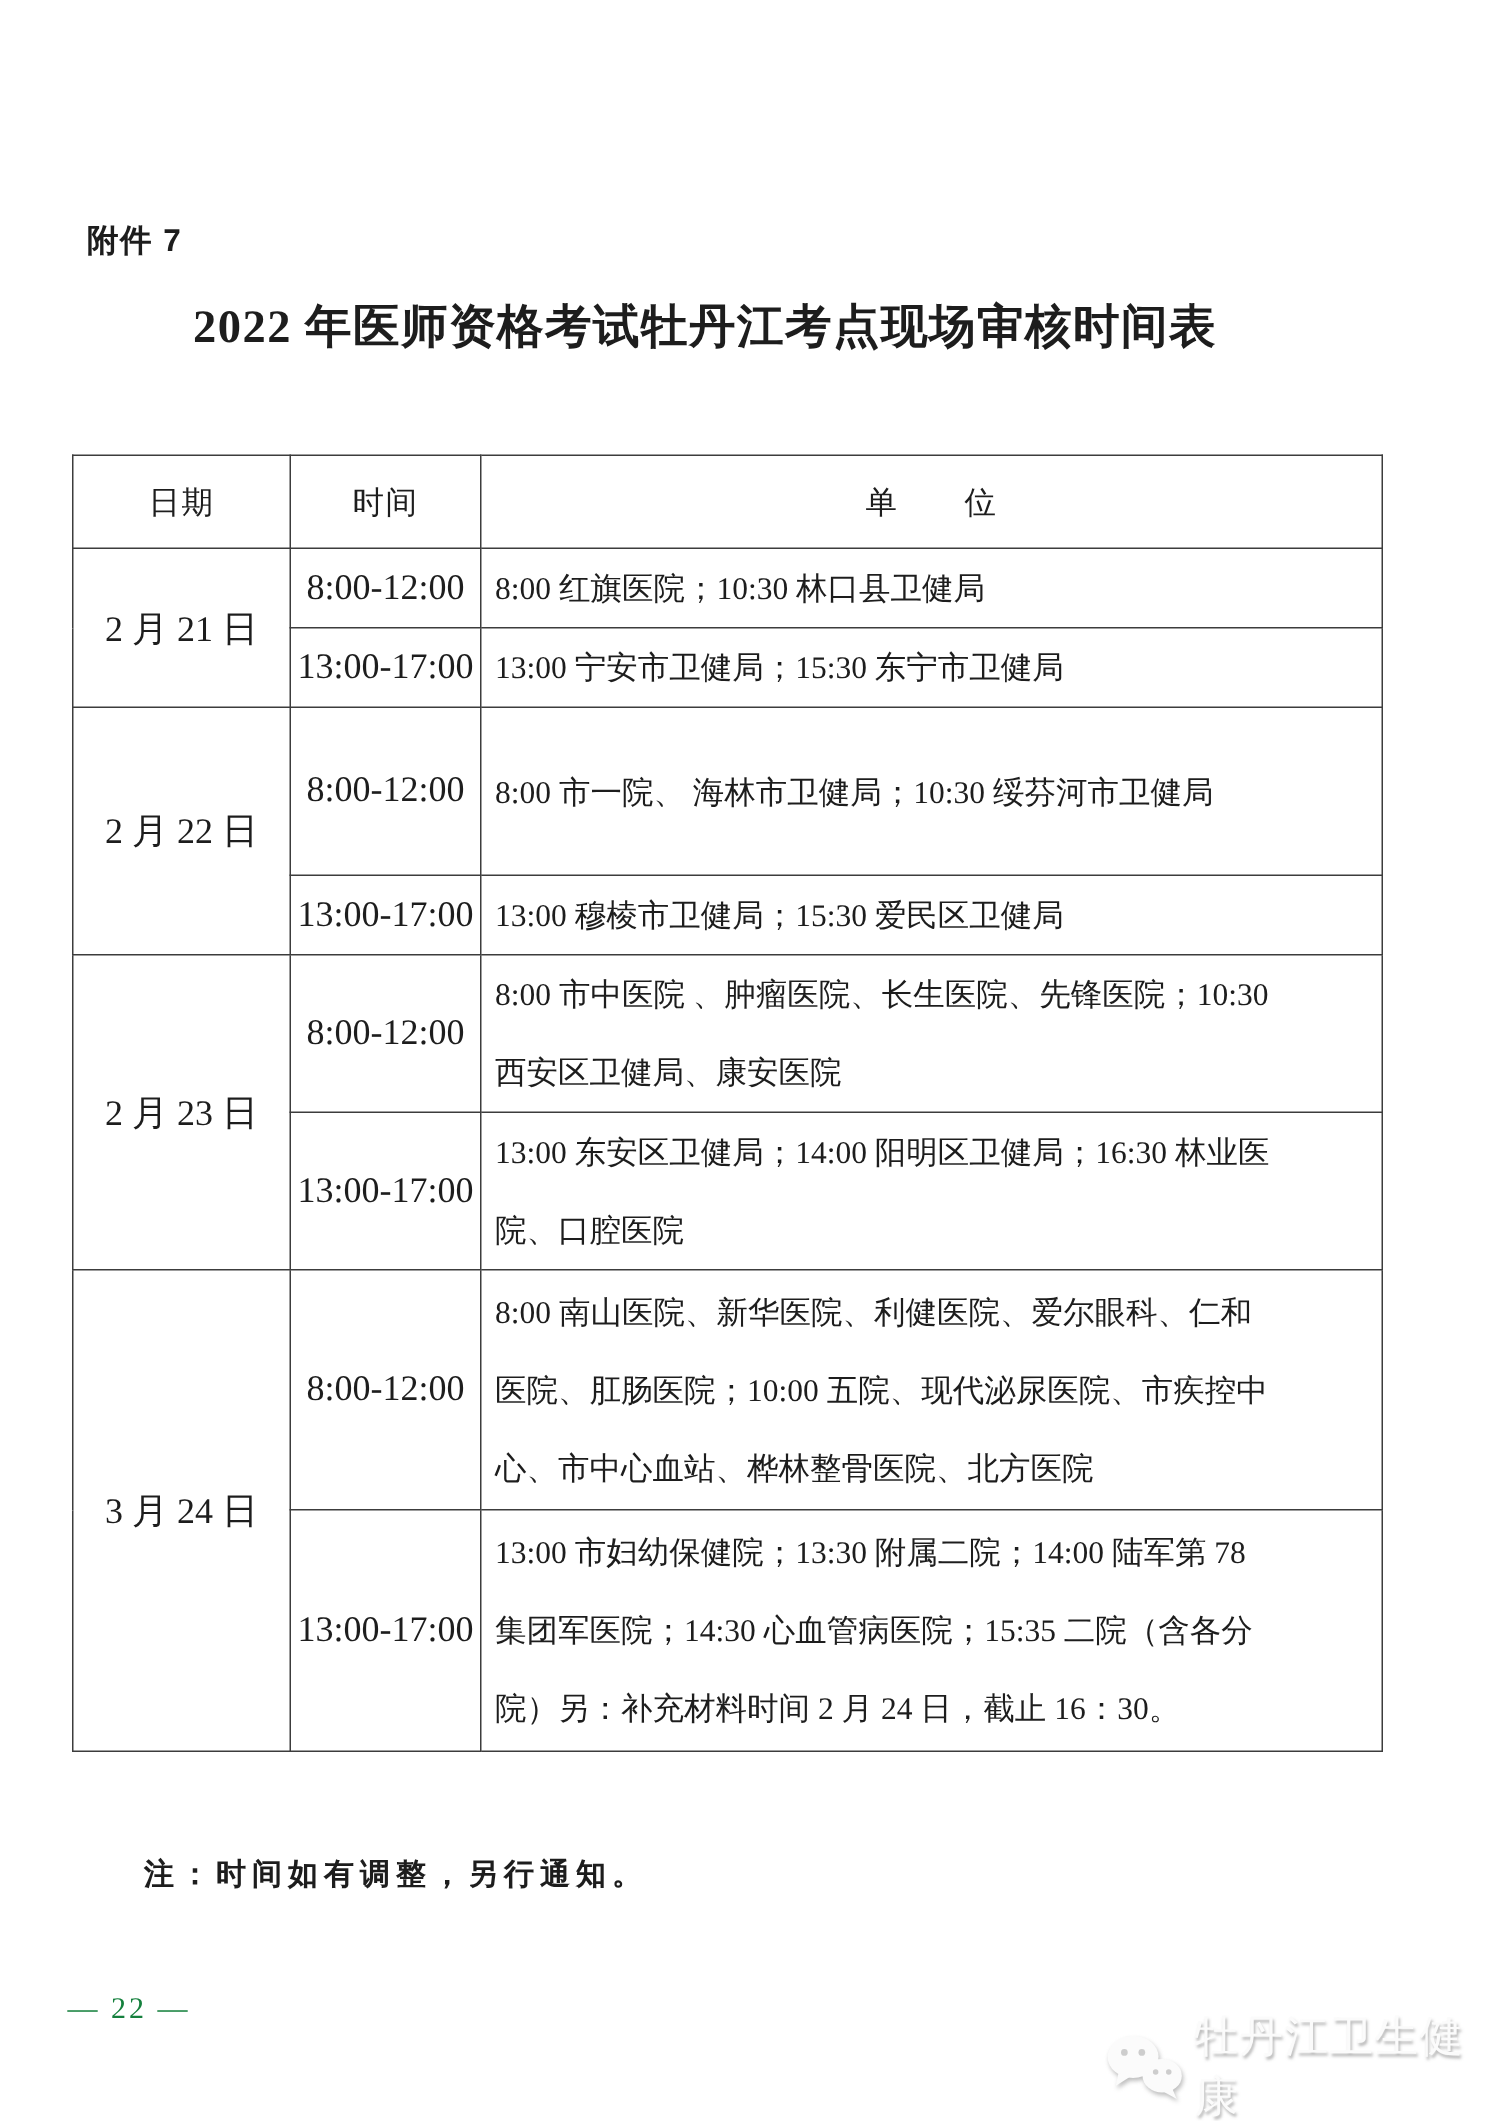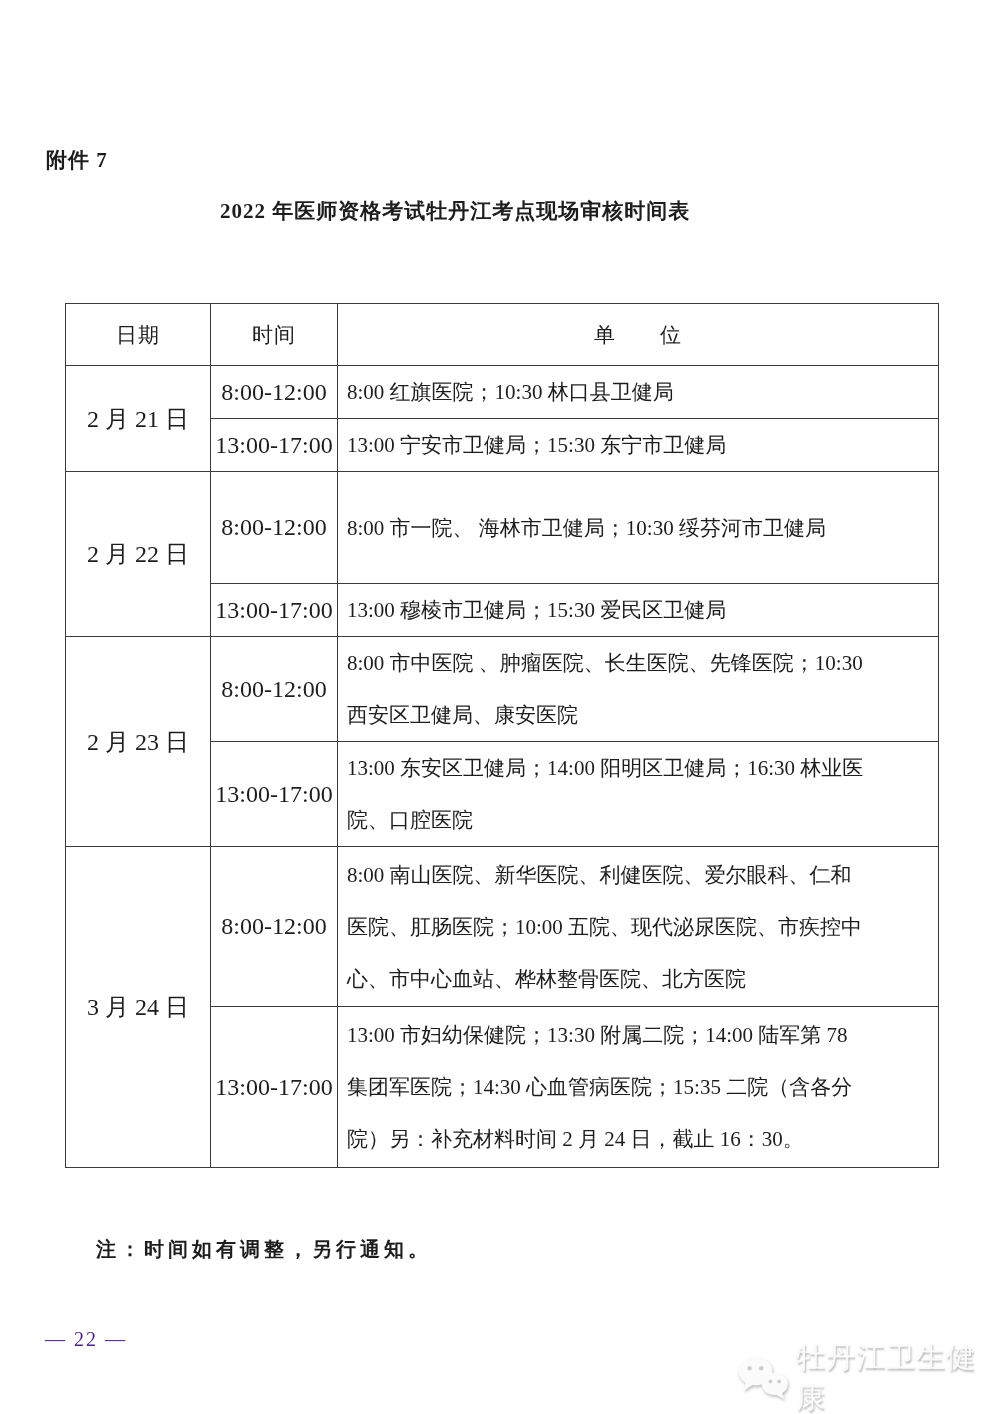--- a/index.html
+++ b/index.html
@@ -5,52 +5,52 @@
   html,body{margin:0;padding:0;}
   body{
     width:1000px;height:1414px;
     background:#ffffff;
     position:relative;
     overflow:hidden;
     font-family:"Liberation Serif","DejaVu Serif",serif;
     color:#1d1d1d;
   }
   .attachment{
-    position:absolute;left:46px;top:146px;
-    font-family:Liberation Serif, serif;
+    position:absolute;left:58px;top:146px;
+    font-family:Liberation Sans, sans-serif;
     font-size:21px;font-weight:600;letter-spacing:1px;
   }
   .title{
-    position:absolute;left:1px;top:197px;width:908px;
-    text-align:center;font-size:21px;font-weight:700;
+    position:absolute;left:16px;top:197px;width:908px;
+    text-align:center;font-size:31px;font-weight:700;
     letter-spacing:1px;
   }
   table.doc-table{
-    position:absolute;left:65px;top:303px;
+    position:absolute;left:48px;top:303px;
     width:828px;table-layout:fixed;
     border-collapse:collapse;
   }
   .doc-table th,.doc-table td{
     border:1.5px solid #3c3c3c;
     font-weight:400;
     overflow:hidden;
   }
   .c-head{font-size:21px;text-align:center;vertical-align:middle;letter-spacing:1px;}
   .c-date,.c-time{font-size:24px;text-align:center;vertical-align:middle;white-space:nowrap;}
   .c-unit{
     font-size:21px;text-align:left;vertical-align:middle;
     padding:0 20px 0 9px;line-height:52px;white-space:pre-line;
   }
   .note{
     position:absolute;left:96px;top:1236px;
     font-size:20px;letter-spacing:4px;font-weight:bold;
   }
   .page-number{
     position:absolute;left:45px;top:1328px;
-    font-size:20px;color:#4c1d95;letter-spacing:2px;
+    font-size:20px;color:#15803d;letter-spacing:2px;
   }
   .watermark{
     position:absolute;left:736px;top:1338px;
     display:flex;align-items:center;gap:6px;
   }
   .watermark .wm-text{
     font-family:"Liberation Sans","DejaVu Sans",sans-serif;
     font-size:29px;letter-spacing:1px;color:#fbfbfb;
     text-shadow:1px 2px 2px rgba(110,110,110,0.5);
   }

